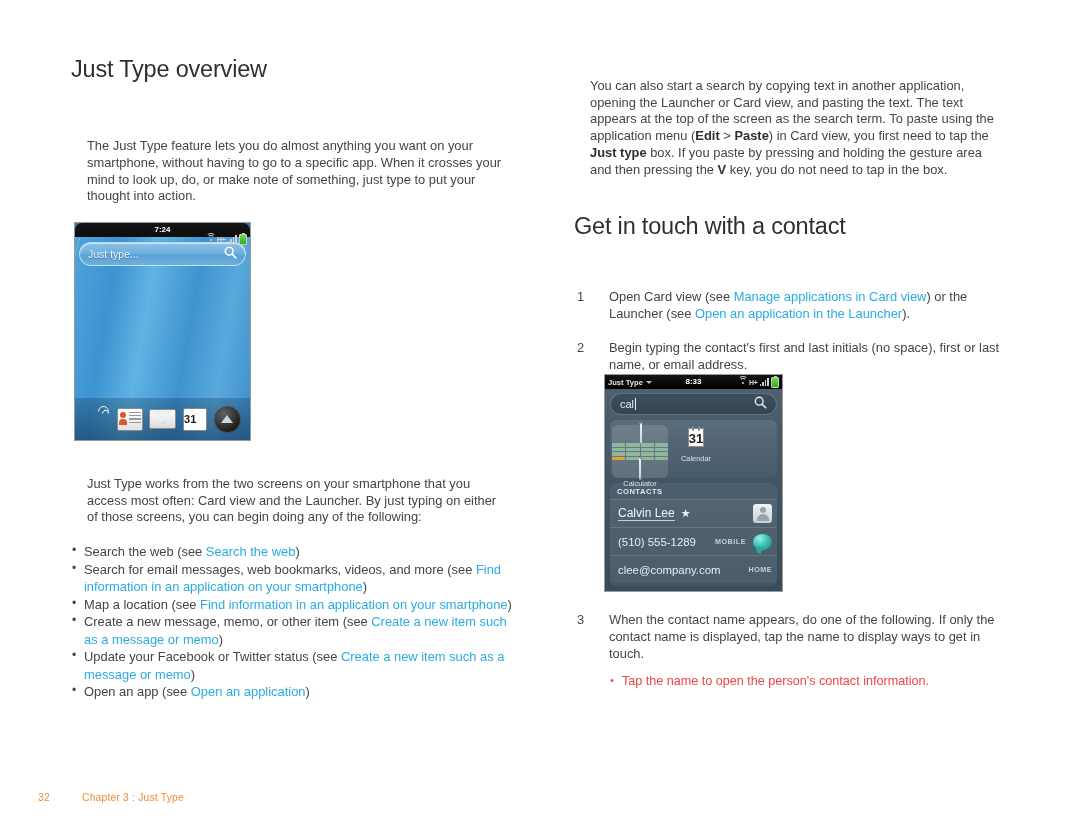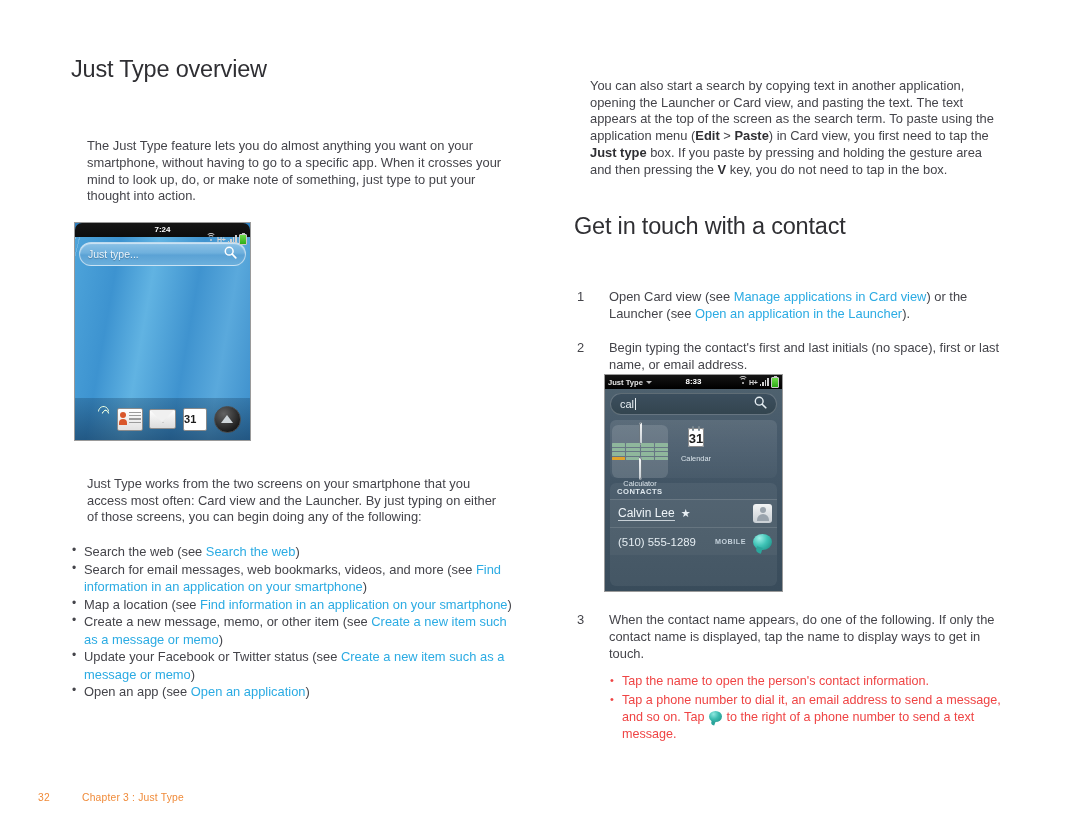--- a/index.html
+++ b/index.html
@@ -728,27 +728,30 @@
         <span class="p2-star">★</span>
         <span class="p2-avatar"></span>
       </div>
 
       <div class="p2-row">
         <span class="p2-value">(510) 555-1289</span>
         <span class="p2-tag">MOBILE</span>
         <span class="p2-bubble"></span>
       </div>
 
+      <div class="p2-row">
+        <span class="p2-value">clee@company.com</span>
+        <span class="p2-tag">HOME</span>
+      </div>
     </div>
   </div>
 
   <div style="position:absolute; left:574px; top:612px; width:441px;" id="step-3">
       <div class="step"><span class="num">3</span><span>When the contact name appears, do one of the following. If only the contact name is displayed, tap the name to display ways to get in touch.</span><ul class="substeps">
           <li><span>Tap the name to open the person's contact information.</span></li>
-          <li><span>Tap a phone number to dial it, an email address to send a message, and so on. Tap </span><span class="bubble-inline"></span><span> to the right of a phone number to send a text message.</span></li>
         </ul></div>
     </div>
 
   <div class="footer">
     <span class="pg">32</span><span>Chapter 3  :  Just Type</span>
   </div>
 
 </div>
 
 </body></html>

